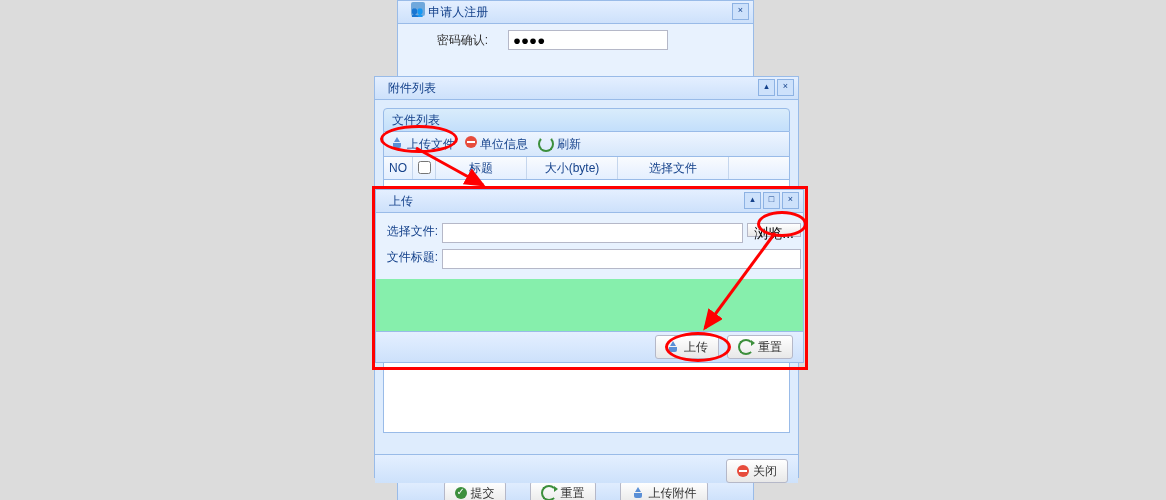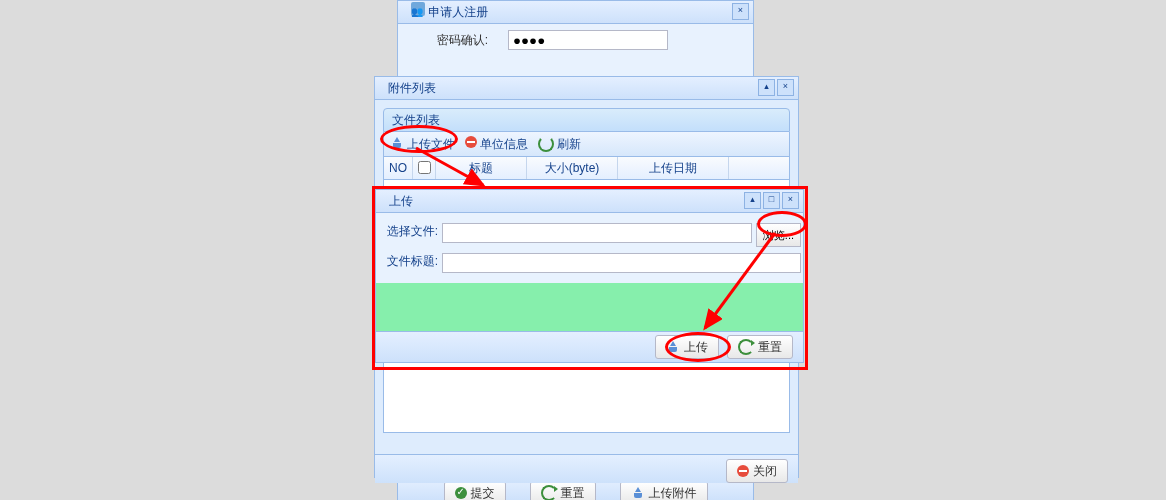--- a/index.html
+++ b/index.html
@@ -9,21 +9,21 @@
 .tool-btn{width:15px;height:15px;border:1px solid #8db2e3;background:#cde1fb;font-size:9px;line-height:13px;text-align:center;color:#15428b;cursor:pointer}
 .inner-panel-header{background:linear-gradient(#d9ecfb,#c3dffb);border:1px solid #99bbe8;height:22px;line-height:22px;padding:0 8px;color:#15428b;border-radius:4px 4px 0 0}
 .toolbar{background:linear-gradient(#eef5ff,#d6e7fb);border:1px solid #99bbe8;border-top:none;height:24px;display:flex;align-items:center;padding:0 6px;gap:10px}
 .toolbar-item{display:flex;align-items:flex-start;gap:3px;color:#15428b;cursor:pointer}
 .grid-header{display:flex;background:linear-gradient(#f9fbfe,#e4efff);border:1px solid #99bbe8;border-top:none;height:22px}
 .grid-header>div{border-right:1px solid #c5d6ed;text-align:center;line-height:22px;color:#15428b}
 .btn{display:inline-flex;align-items:center;gap:4px;background:linear-gradient(#fff,#e8e8e8);border:1px solid #b5b8c8;border-radius:3px;padding:2px 10px;color:#333;cursor:pointer;height:18px}
 .form-row{display:flex;align-items:flex-start;margin:6px 2px;gap:4px}
 .form-row label{width:60px;text-align:right;color:#15428b}
 .form-row input{flex:1;border:1px solid #b5b8c8;height:18px;background:#fff;padding:0 4px}
-.small-btn{border:1px solid #b5b8c8;background:linear-gradient(#fff,#e8e8e8);padding:1px 6px;height:24px;font-size:11px;cursor:pointer}
+.small-btn{border:1px solid #b5b8c8;background:linear-gradient(#fff,#e8e8e8);padding:1px 6px;height:14px;font-size:14px;cursor:pointer}
 .passwd-input{border:1px solid #b5b8c8;width:150px;height:18px;padding:0 4px;background:#fff}
 .section-header{background:#f0f5fd;border:1px solid #99bbe8;height:20px;line-height:20px;padding:0 6px;color:#15428b;display:flex;align-items:center;gap:4px}
 .icon{display:inline-block;width:14px;height:14px}
 .i-upload{position:relative}
 .i-upload::before{content:"";position:absolute;left:3px;top:7px;width:8px;height:5px;background:#5a8fd6;border-radius:0 0 2px 2px}
 .i-upload::after{content:"";position:absolute;left:4px;top:1px;border-left:3px solid transparent;border-right:3px solid transparent;border-bottom:5px solid #5a8fd6}
 .i-minus{width:12px;height:12px;border-radius:50%;background:#e74c3c;position:relative}
 .i-minus::after{content:"";position:absolute;left:2px;top:5px;width:8px;height:2px;background:#fff}
 .i-refresh{width:12px;height:12px;border:2px solid #3c8f3c;border-radius:50%;border-top-color:transparent;position:relative}
 .i-reset{width:12px;height:12px;border:2px solid #3c8f3c;border-radius:50%;border-right-color:transparent;position:relative}
@@ -108,21 +108,21 @@
       <div class="toolbar-item">
         <span class="icon i-refresh"></span>
         <span>刷新</span>
       </div>
     </div>
     <div class="grid-header">
       <div style="width:28px">NO</div>
       <div style="width:22px"><input type="checkbox" style="margin-top: 4px;"></div>
       <div style="width:90px">标题</div>
       <div style="width:90px">大小(byte)</div>
-      <div style="width:110px">上传日期</div>
+      <div style="width:110px">选择文件</div>
       <div style="flex:1;border-right:none"></div>
     </div>
     <div style="background:#fff;border:1px solid #99bbe8;border-top:none;height:252px"></div>
   </div>
   <div style="background:linear-gradient(#e4efff,#cde1fb);height:28px;display:flex;justify-content:flex-end;align-items:flex-end;padding:0 10px;border-top:1px solid #99bbe8">
     <div class="btn">
       <span class="icon i-minus"></span>
       <span>关闭</span>
     </div>
   </div>

